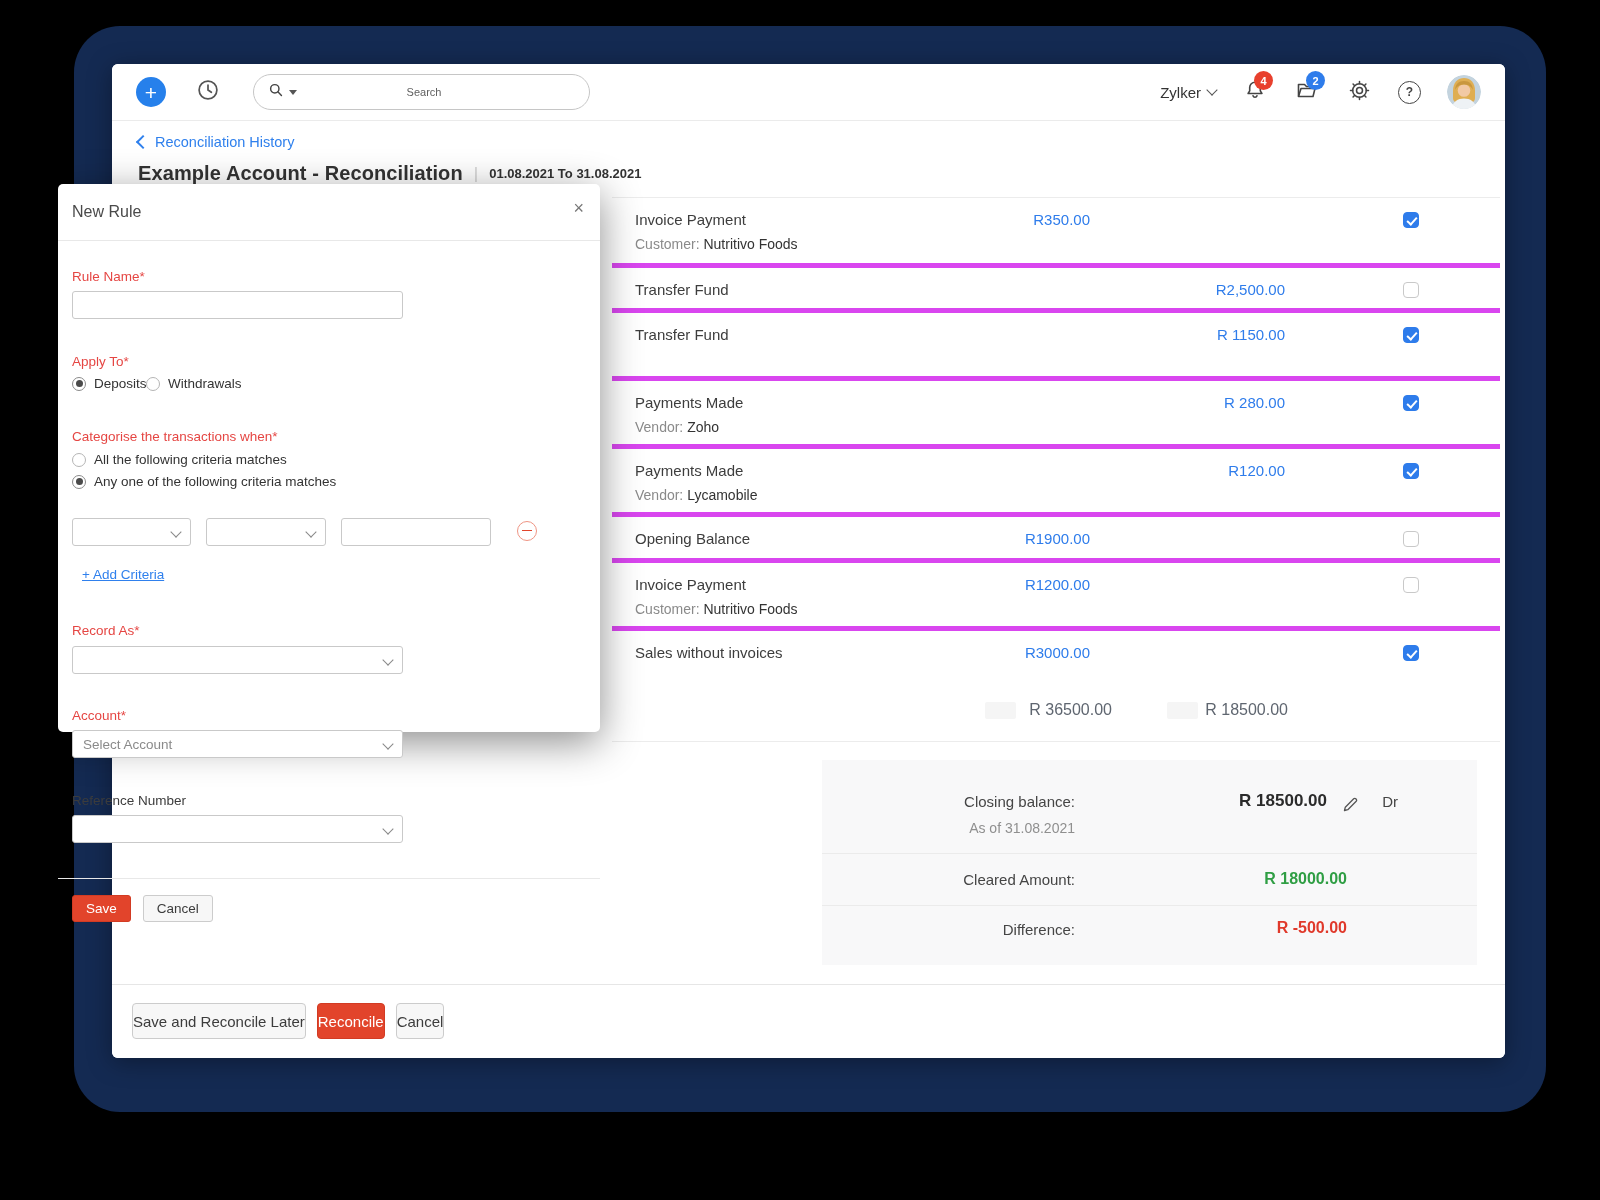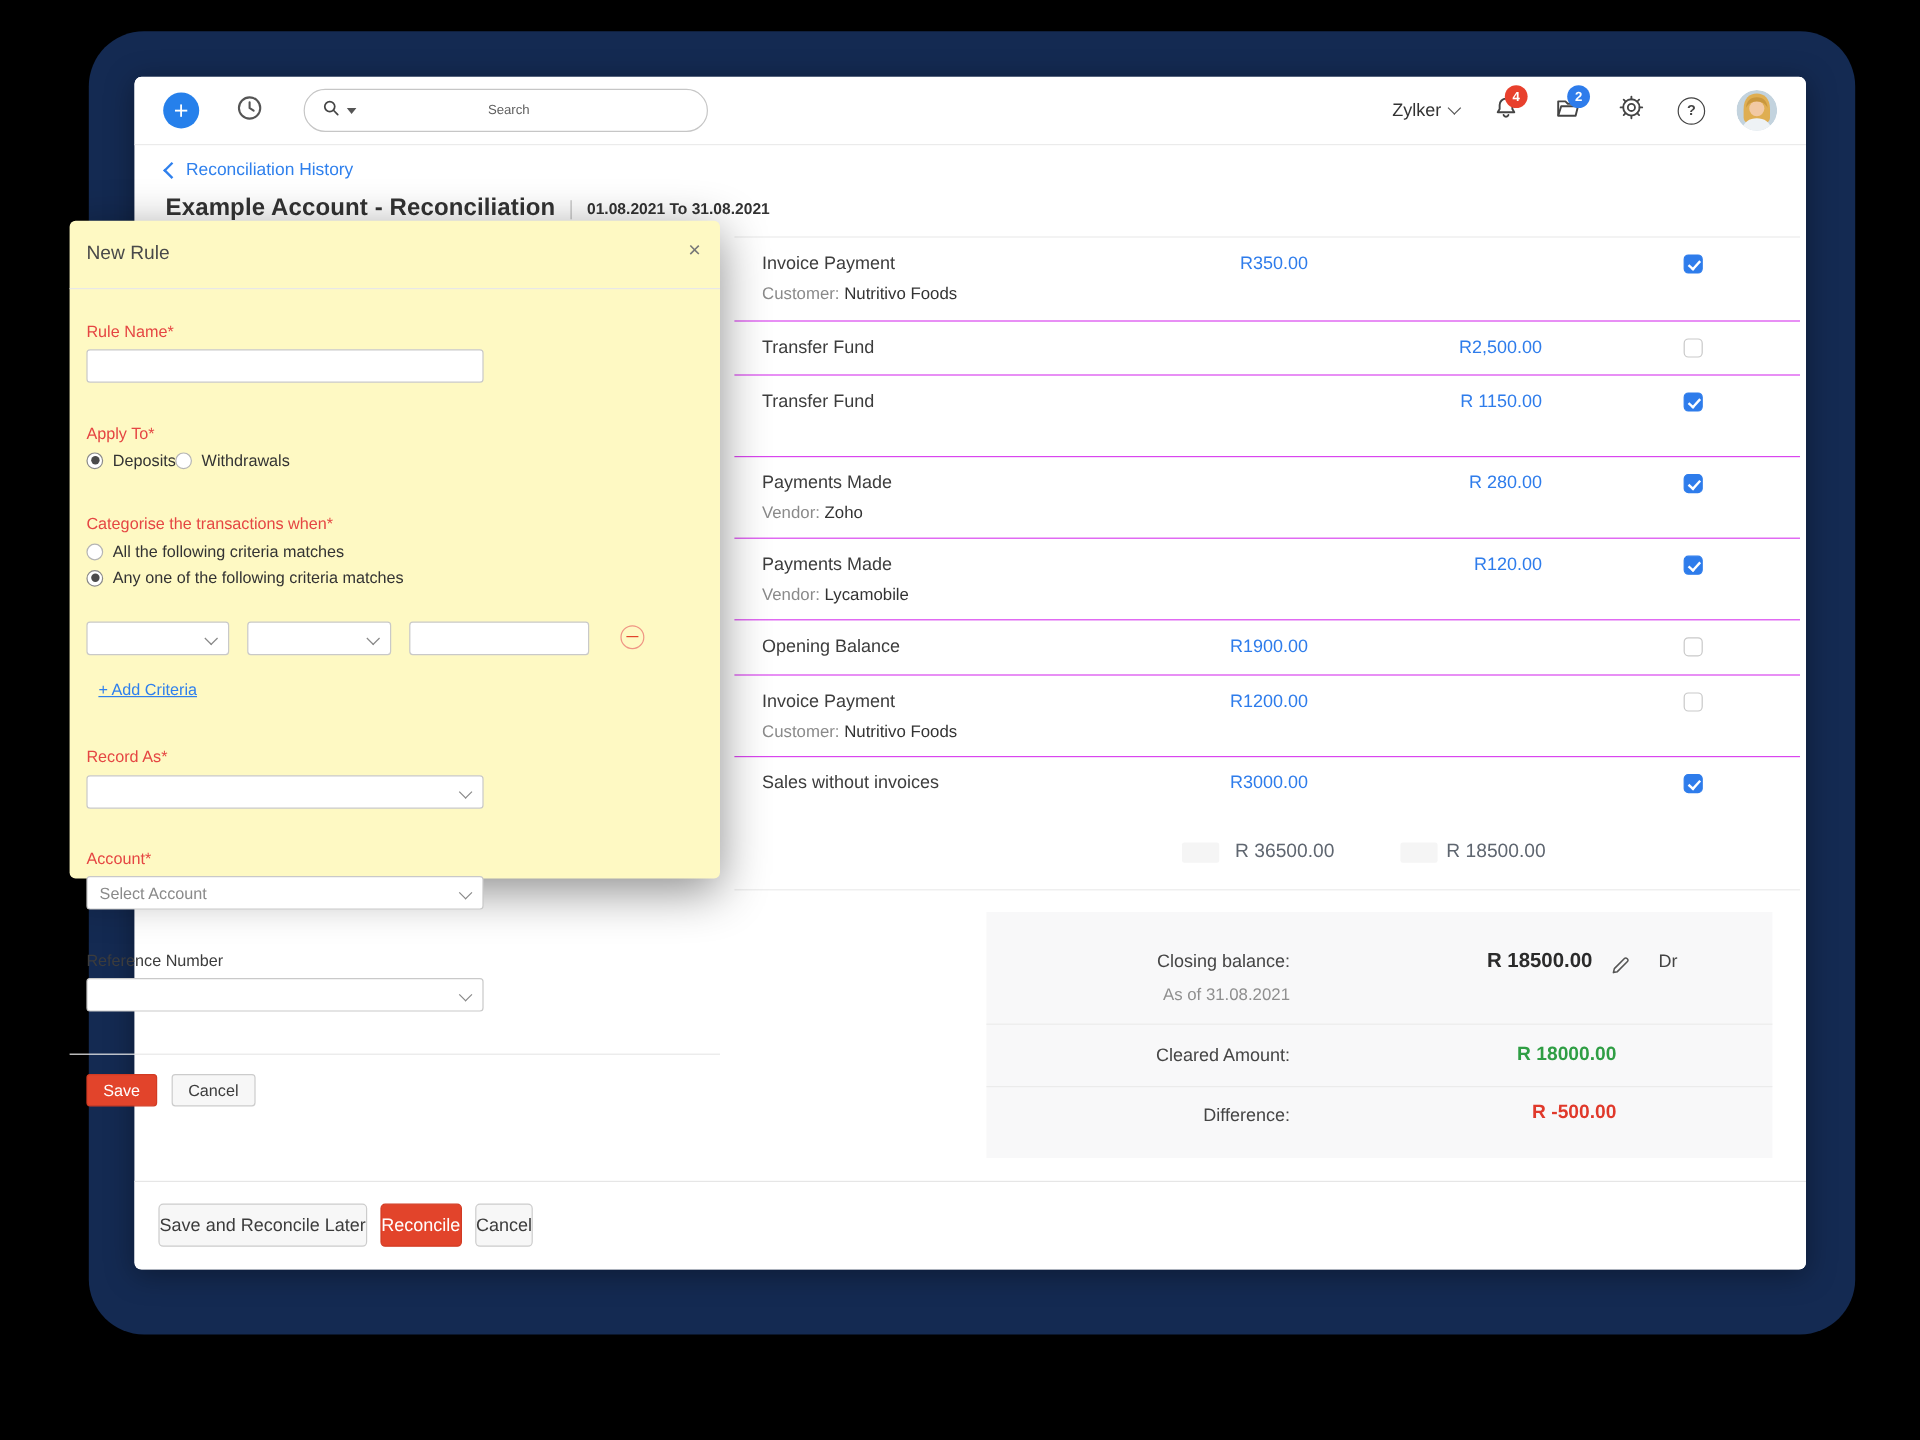--- a/index.html
+++ b/index.html
@@ -47,21 +47,21 @@
     color:#2f80ed;font-size:14.5px;cursor:pointer;}
   .chev-left{width:8px;height:8px;border-left:2px solid #2f80ed;border-bottom:2px solid #2f80ed;
     transform:rotate(45deg);}
   .title-row{position:absolute;left:26px;top:98px;display:flex;align-items:center;}
   .page-title{font-size:20px;font-weight:700;color:#333;letter-spacing:.1px;}
   .title-sep{color:#d0d0d0;font-size:17px;margin:0 11px;font-weight:300;}
   .date-range{font-size:13px;font-weight:700;color:#333;letter-spacing:0;}
 
   
   .txn-list{position:absolute;left:500px;top:133px;width:888px;border-top:1px solid #ececec;}
-  .txn-row{position:relative;border-bottom:1px solid #d946ef;box-sizing:border-box;}
+  .txn-row{position:relative;border-bottom:5px solid #d946ef;box-sizing:border-box;}
   .txn-main{position:absolute;left:23px;top:13px;}
   .txn-label{font-size:15px;font-weight:500;color:#3d3d3d;}
   .txn-sub{margin-top:8px;font-size:14px;}
   .sub-key{color:#8a8a8a;}
   .sub-val{color:#333;font-weight:500;}
   .txn-amount{position:absolute;top:13px;font-size:15px;font-weight:500;color:#2e7ceb;}
   .txn-amount[data-col="deposit"]{right:410px;}
   .txn-amount[data-col="withdrawal"]{right:215px;}
   .checkbox{position:absolute;left:791px;top:14px;width:16px;height:16px;border:1px solid #c9c9c9;
     border-radius:4px;background:#fff;box-sizing:border-box;cursor:pointer;}
@@ -85,21 +85,21 @@
 
   
   .win-footer{position:absolute;left:0;bottom:0;width:100%;height:73px;border-top:1px solid #e6e6e6;background:#fff;}
   .footer-btns{position:absolute;left:20px;top:18px;display:flex;gap:11px;}
   .btn{font-family:"Liberation Sans",sans-serif;font-size:15px;border-radius:4px;height:36px;
     display:flex;align-items:center;justify-content:center;padding:0 0;cursor:pointer;box-sizing:border-box;}
   .btn.gray{background:#f7f7f7;border:1px solid #ccc;color:#3c3c3c;}
   .btn.primary{background:#e2442b;border:1px solid #d23b23;color:#fff;font-weight:500;}
 
   
-  .modal{position:absolute;left:58px;top:184px;width:542px;height:548px;background:#fef9c3;
+  .modal{position:absolute;left:58px;top:184px;width:542px;height:548px;background:#ffffff;
     border-radius:5px;box-shadow:0 10px 40px rgba(0,0,0,.45);z-index:10;}
   .modal-header{position:relative;height:56px;border-bottom:1px solid #e8e8e8;}
   .modal-title{position:absolute;left:14px;top:19px;font-size:16px;color:#4a4a4a;}
   .modal-close{position:absolute;right:16px;top:15px;font-size:18px;color:#777;cursor:pointer;line-height:1;}
   .f-label{position:absolute;left:14px;font-size:13.5px;}
   .f-label.red{color:#e54643;}
   .f-label.dark{color:#3c3c3c;}
   .text-input{position:absolute;left:14px;width:331px;height:28px;border:1px solid #c9c9c9;border-radius:3px;
     box-sizing:border-box;font-size:13.5px;padding:0 8px;outline:none;font-family:"Liberation Sans",sans-serif;color:#333;}
   .select{position:absolute;border:1px solid #c9c9c9;border-radius:3px;background:#fff;height:28px;

